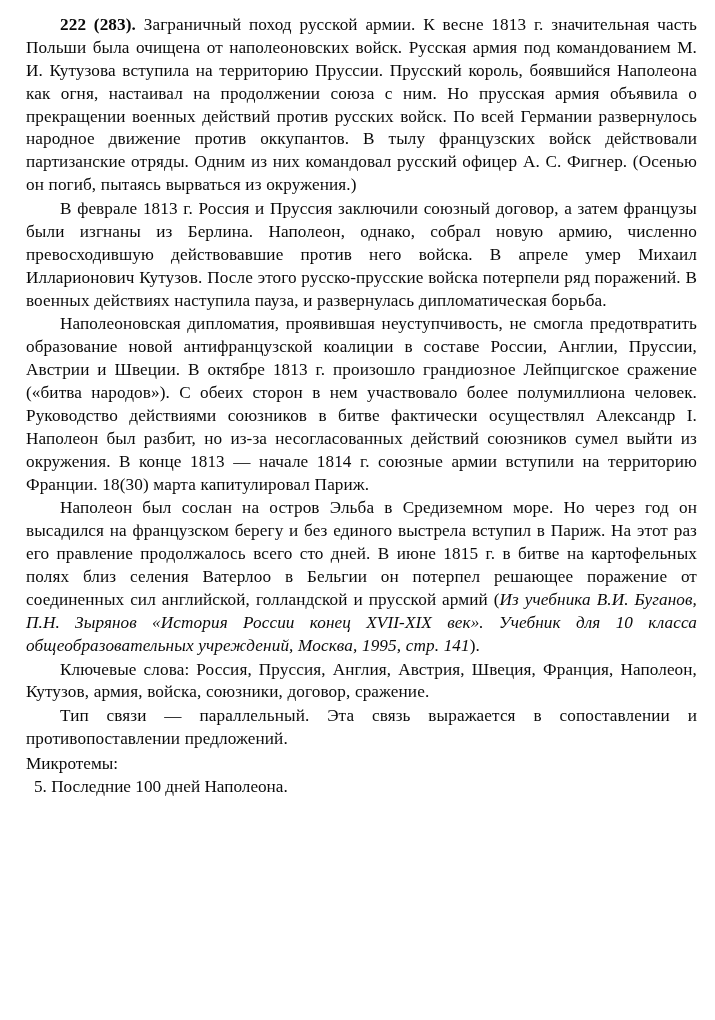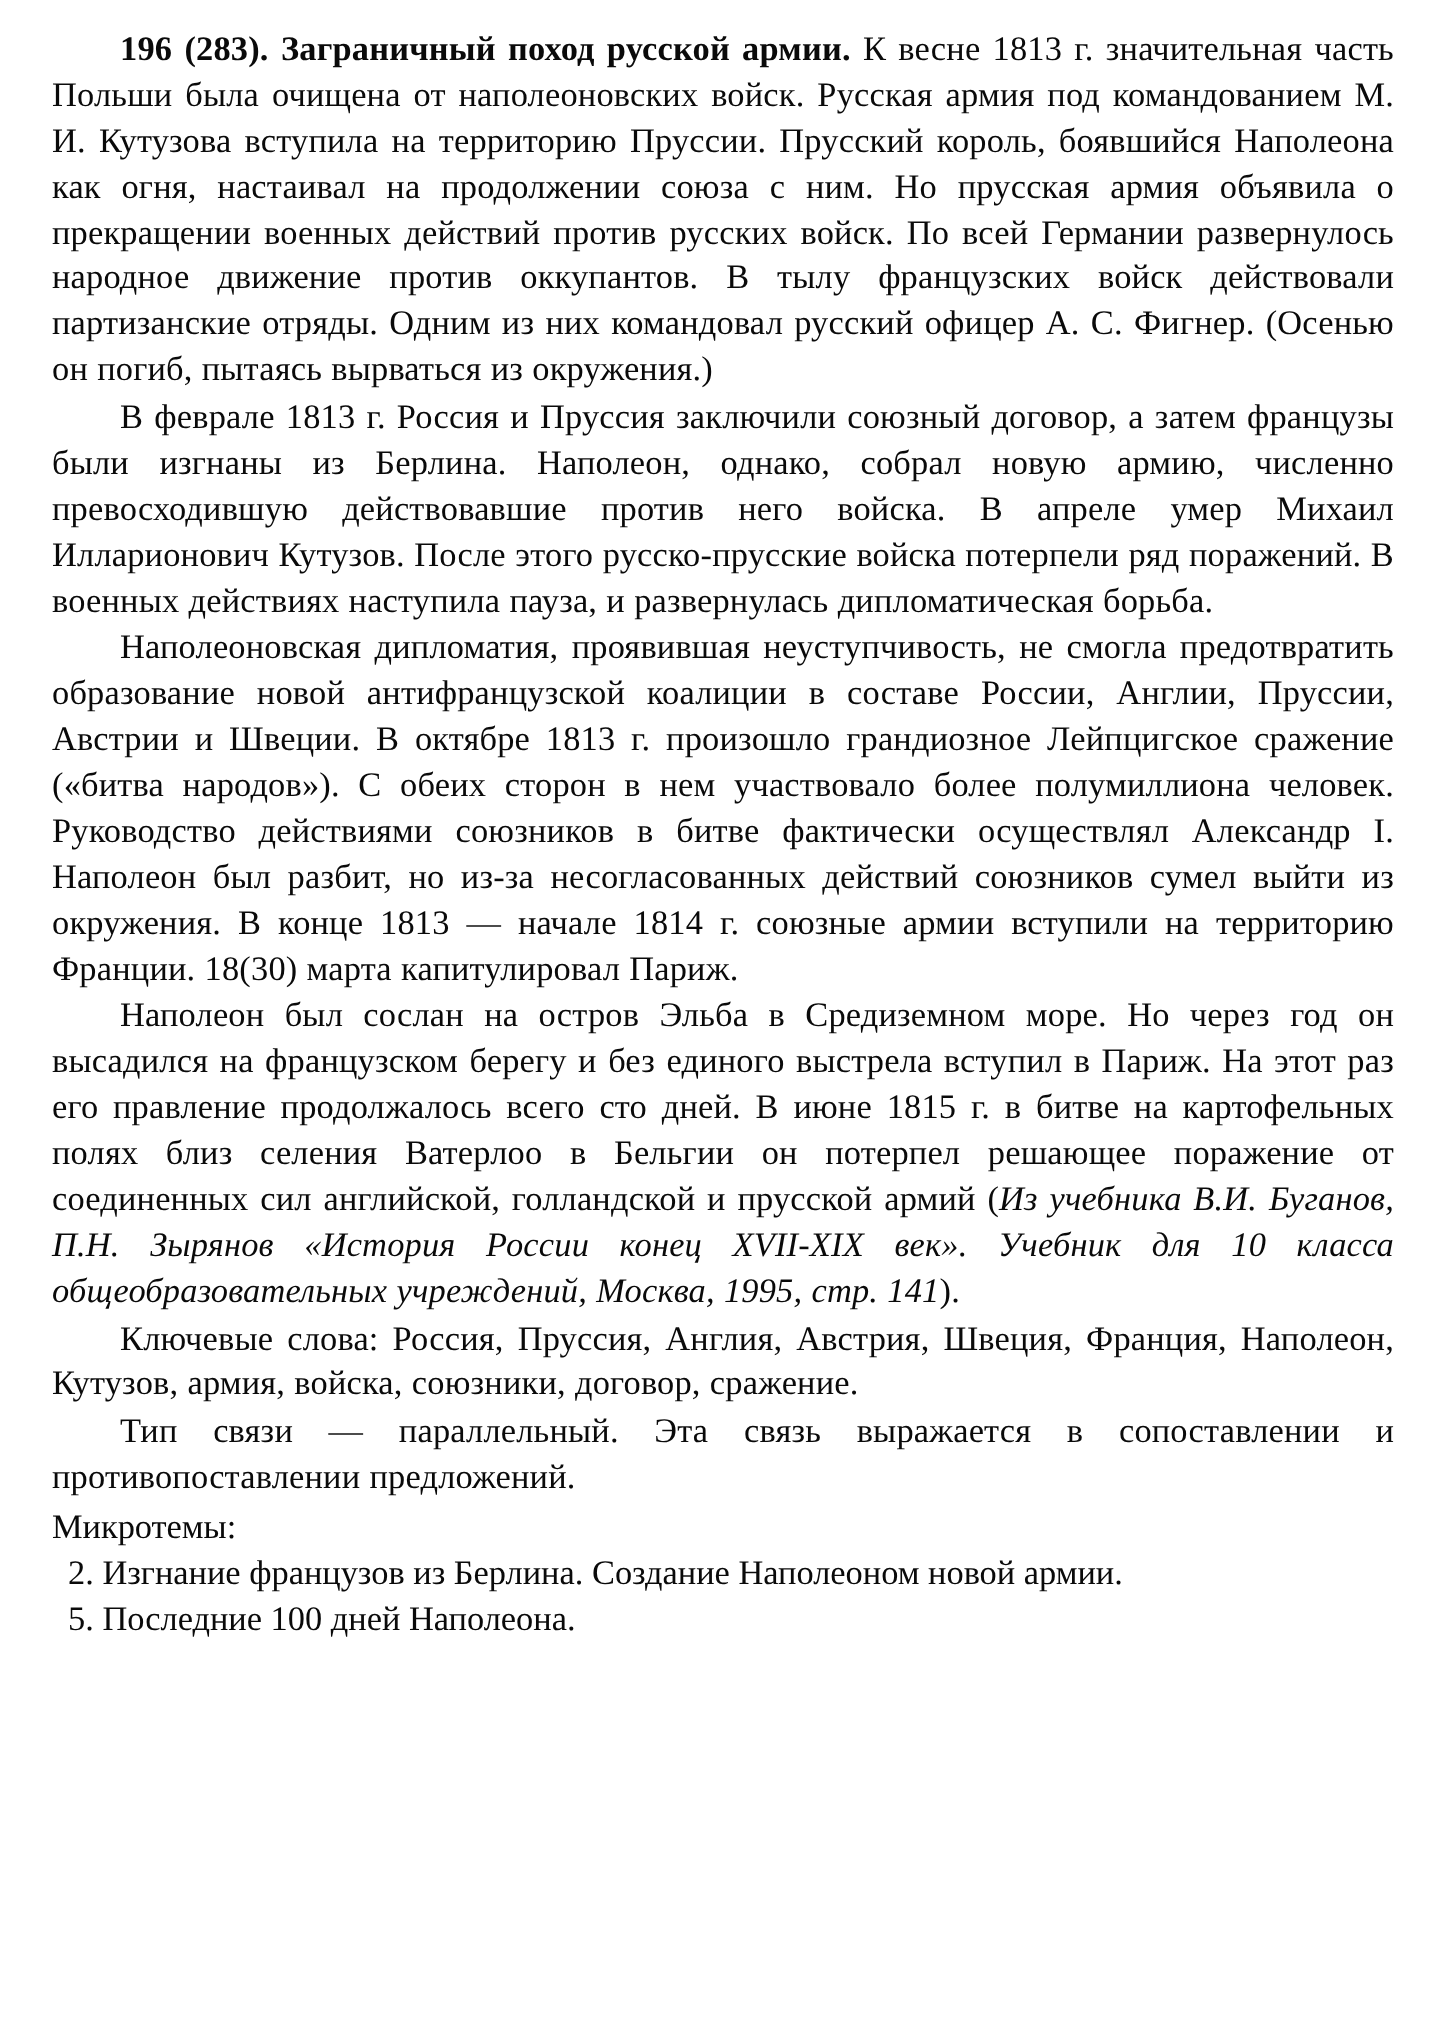--- a/index.html
+++ b/index.html
@@ -26,21 +26,21 @@
     text-align: justify;
     text-indent: 34px;
     margin: 0 0 1px 0;
     letter-spacing: 0.1px;
     word-spacing: 0.2px;
   }
   .exno {
     font-weight: bold;
   }
   .title {
-    font-weight: bold;
+    font-weight: normal;
   }
   .ital {
     font-style: italic;
   }
   .center {
     text-align: left;
     text-indent: 0;
     font-size: 17.2px;
     line-height: 1.33;
     margin: 2px 0 0 0;
@@ -61,36 +61,35 @@
   .kw {
     text-indent: 34px;
   }
 </style>
 </head>
 <body>
 
 <div class="page">
 
   <p class="para">
-    <span class="exno">196 (283).</span>
+    <span class="exno">222 (283).</span>
     <span class="title">Заграничный поход русской армии.</span><span> К весне 1813 г. значительная часть Польши была очищена от наполеоновских войск. Русская армия под командованием М. И. Кутузова вступила на территорию Пруссии. Прусский король, боявшийся Наполеона как огня, настаивал на продолжении союза с ним. Но прусская армия объявила о прекращении военных действий против русских войск. По всей Германии развернулось народное движение против оккупантов. В тылу французских войск действовали партизанские отряды. Одним из них командовал русский офицер А. С. Фигнер. (Осенью он погиб, пытаясь вырваться из окружения.)</span>
   </p>
 
   <p class="para">В феврале 1813 г. Россия и Пруссия заключили союзный договор, а затем французы были изгнаны из Берлина. Наполеон, однако, собрал новую армию, численно превосходившую действовавшие против него войска. В апреле умер Михаил Илларионович Кутузов. После этого русско-прусские войска потерпели ряд поражений. В военных действиях наступила пауза, и развернулась дипломатическая борьба.</p>
 
   <p class="para">Наполеоновская дипломатия, проявившая неуступчивость, не смогла предотвратить образование новой антифранцузской коалиции в составе России, Англии, Пруссии, Австрии и Швеции. В октябре 1813 г. произошло грандиозное Лейпцигское сражение («битва народов»). С обеих сторон в нем участвовало более полумиллиона человек. Руководство действиями союзников в битве фактически осуществлял Александр I. Наполеон был разбит, но из-за несогласованных действий союзников сумел выйти из окружения. В конце 1813 — начале 1814 г. союзные армии вступили на территорию Франции. 18(30) марта капитулировал Париж.</p>
 
   <p class="para">
     <span>Наполеон был сослан на остров Эльба в Средиземном море. Но через год он высадился на французском берегу и без единого выстрела вступил в Париж. На этот раз его правление продолжалось всего сто дней. В июне 1815 г. в битве на картофельных полях близ селения Ватерлоо в Бельгии он потерпел решающее поражение от соединенных сил английской, голландской и прусской армий (</span><span class="ital">Из учебника В.И. Буганов, П.Н. Зырянов «История России конец XVII-XIX век». Учебник для 10 класса общеобразовательных учреждений, Москва, 1995, стр. 141</span><span>).</span>
   </p>
 
   <p class="para kw">Ключевые слова: Россия, Пруссия, Англия, Австрия, Швеция, Франция, Наполеон, Кутузов, армия, войска, союзники, договор, сражение.</p>
 
   <p class="para">Тип связи — параллельный. Эта связь выражается в сопоставлении и противопоставлении предложений.</p>
 
   <p class="center">Микротемы:</p>
 
   <ul class="list">
-    <li>2. Изгнание французов из Берлина. Создание Наполеоном новой армии.</li>
     <li>5. Последние 100 дней Наполеона.</li>
   </ul>
 
 </div>
 
 </body></html>

